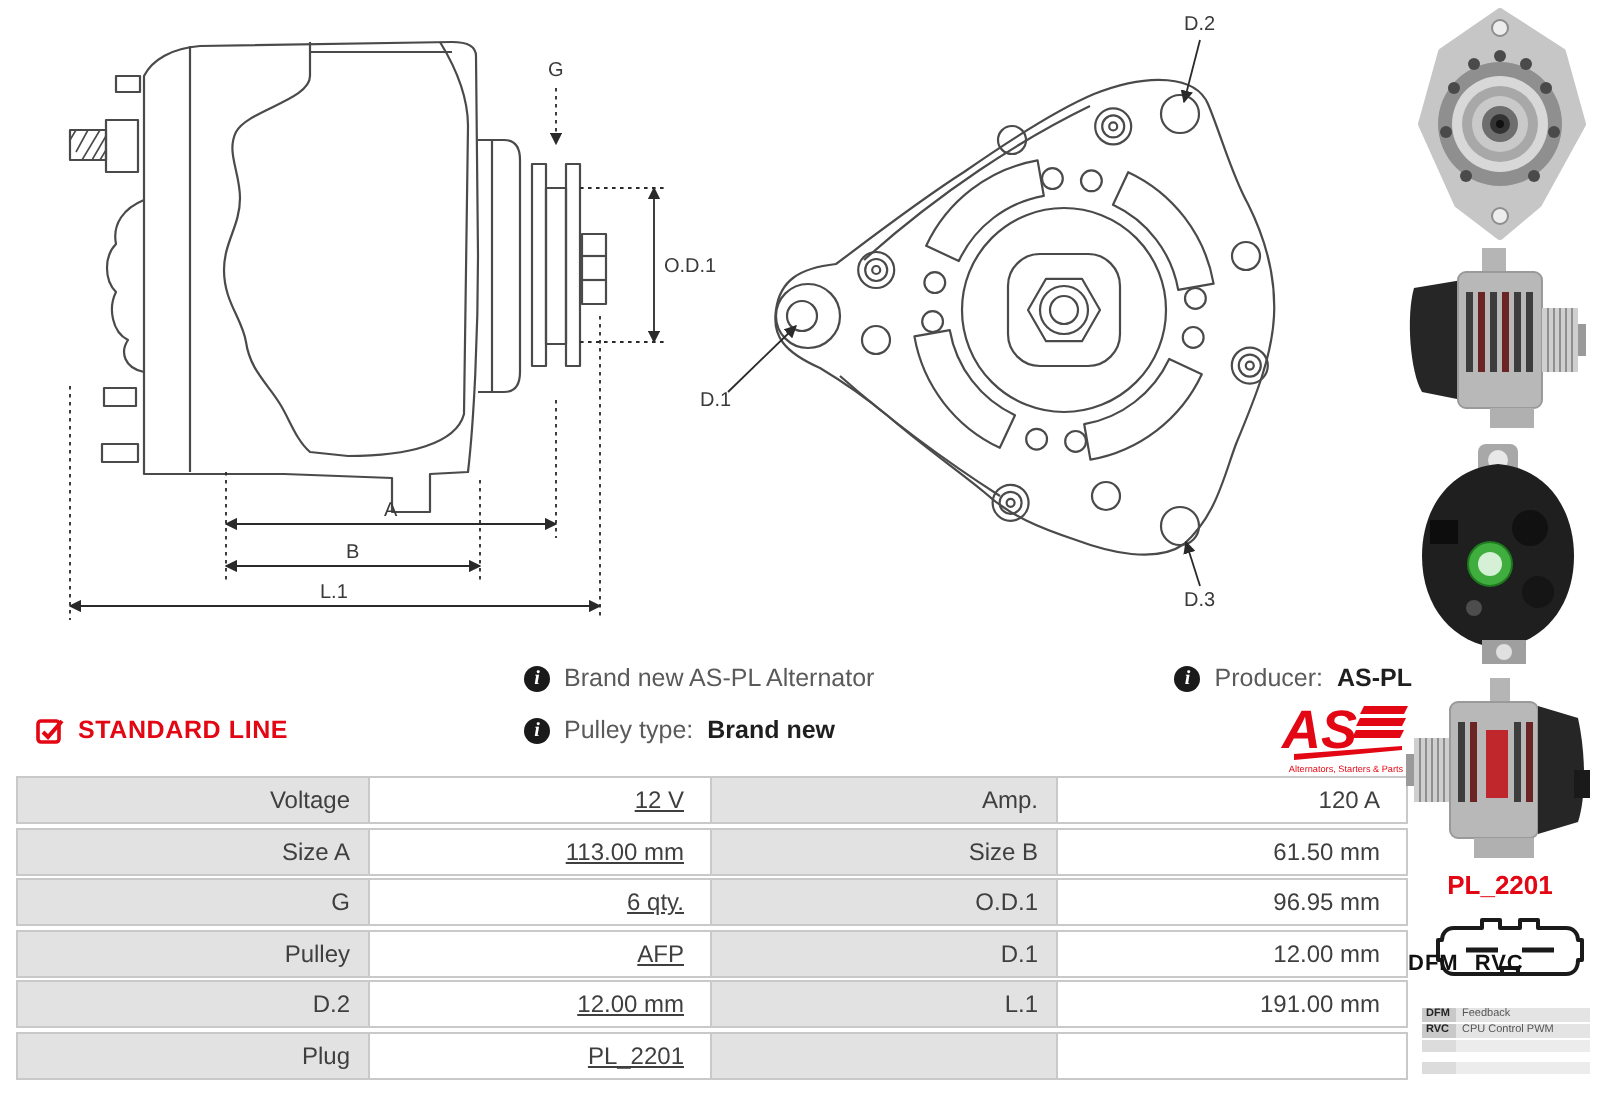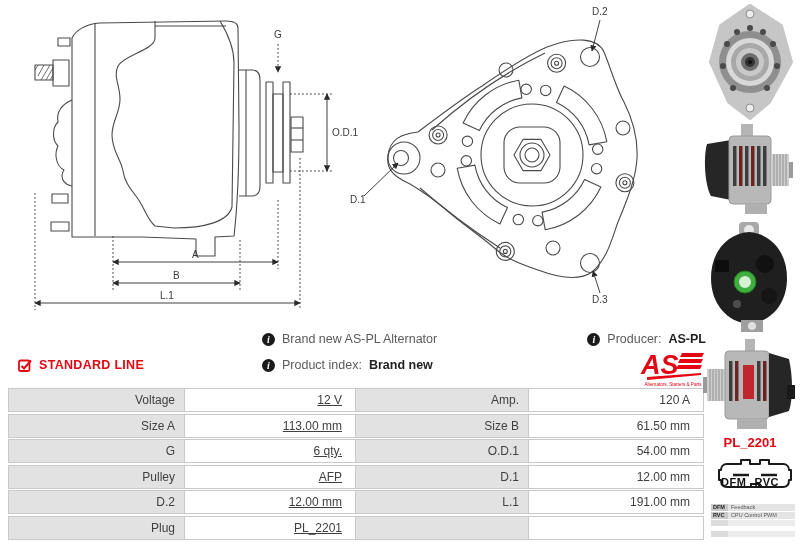--- a/index.html
+++ b/index.html
@@ -20,21 +20,21 @@
   .spec-row{display:grid;grid-template-columns:176px 171px 173px 174px;height:24px;margin-bottom:1.5px;
             border:1px solid #c9c9c9;box-sizing:border-box;background:#4d7c0f;}
   .cell{display:flex;align-items:center;justify-content:flex-end;font-size:12px;color:#3f3f3f;box-sizing:border-box;overflow:hidden;}
   .cell.lab{background:#e2e2e2;border-right:1px solid #c9c9c9;padding-right:9px;}
   .cell.val{background:#fff;padding-right:13px;}
   .cell.val.mid{border-right:1px solid #c9c9c9;text-decoration:underline;}
 
   
   .pl-code{position:absolute;left:700px;top:435px;width:100px;text-align:center;
            font-size:13px;font-weight:bold;color:#e30613;}
-  .pins{position:absolute;left:700px;top:476px;width:100px;text-align:center;
+  .pins{position:absolute;left:700px;top:476px;width:100px;
         font-size:11px;font-weight:bold;color:#111;letter-spacing:.5px;}
   .pins span{margin:0 4px;}
   #legend{position:absolute;left:711px;top:504px;width:84px;font-size:5.5px;line-height:7px;color:#555;}
   .lg-row{display:flex;height:7px;margin-bottom:1px;}
   .lg-key{width:17px;background:#c9c9c9;color:#222;font-weight:bold;padding-left:2px;box-sizing:border-box;}
   .lg-desc{flex:1;background:#e4e4e4;padding-left:3px;}
   .lg-empty{height:6px;background:#ececec;margin-bottom:1px;display:flex;}
   .lg-empty .k{width:17px;background:#dcdcdc;}
   .lg-gap{height:4px;}
 </style>
@@ -165,21 +165,21 @@
     <span class="red">STANDARD LINE</span>
   </div>
 
   <div class="inforow" style="left:262px;top:332px;">
     <span class="info-i">i</span>
     <span>Brand new AS-PL Alternator</span>
   </div>
 
   <div class="inforow" style="left:262px;top:358px;">
     <span class="info-i">i</span>
-    <span>Product index:</span>
+    <span>Pulley type:</span>
     <b>Brand new</b>
   </div>
 
   <div class="inforow" style="left:540px;top:332px;width:166px;justify-content:flex-end;">
     <span class="info-i">i</span>
     <span>Producer:</span>
     <b>AS-PL</b>
   </div>
 
   <svg class="abs" style="left:640px;top:348px;" width="66" height="40" viewBox="0 0 66 40">
@@ -203,21 +203,21 @@
     <div class="spec-row">
       <div class="cell lab">Size A</div>
       <div class="cell val mid">113.00 mm</div>
       <div class="cell lab">Size B</div>
       <div class="cell val">61.50 mm</div>
     </div>
     <div class="spec-row">
       <div class="cell lab">G</div>
       <div class="cell val mid">6 qty.</div>
       <div class="cell lab">O.D.1</div>
-      <div class="cell val">54.00 mm</div>
+      <div class="cell val">96.95 mm</div>
     </div>
     <div class="spec-row">
       <div class="cell lab">Pulley</div>
       <div class="cell val mid">AFP</div>
       <div class="cell lab">D.1</div>
       <div class="cell val">12.00 mm</div>
     </div>
     <div class="spec-row">
       <div class="cell lab">D.2</div>
       <div class="cell val mid">12.00 mm</div>

